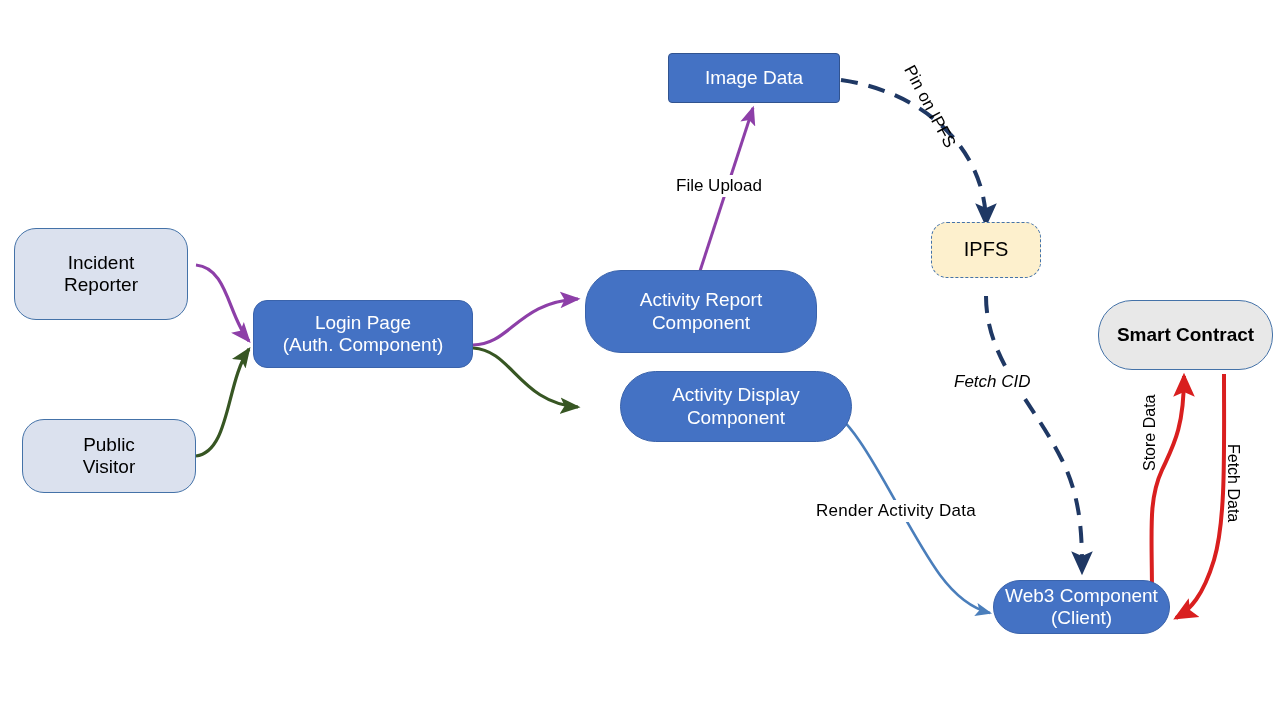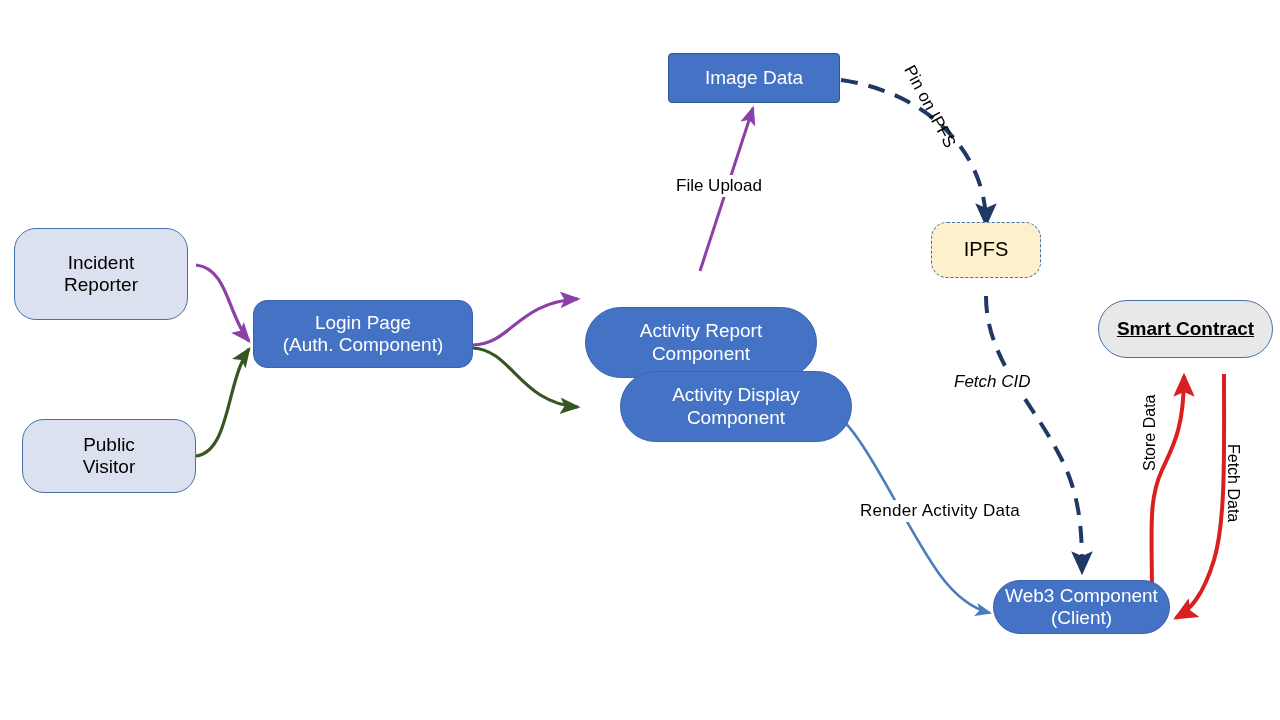--- a/index.html
+++ b/index.html
@@ -99,21 +99,21 @@
   .elabel.rot-up {
     transform: rotate(-90deg);
     transform-origin: left top;
     background: transparent;
   }
   .elabel.rot-down {
     transform: rotate(90deg);
     transform-origin: left top;
     background: transparent;
   }
-  .elabel.wide-sp { letter-spacing: 0.3px; margin-left: 44px; }
+  .elabel.wide-sp { letter-spacing: 0.3px; }
 </style>
 </head>
 <body>
 
 <div id="canvas">
 
   <svg id="wires" viewBox="0 0 1280 720" xmlns="http://www.w3.org/2000/svg">
     <defs>
       <marker id="ah-purple" markerWidth="7" markerHeight="7" refX="5.6" refY="3" orient="auto">
         <path d="M0,0.4 L6.4,3 L0,5.6 L1.4,3 Z" fill="#8d3fa8"></path>
@@ -164,39 +164,39 @@
   <div class="node actor" style="left:22px; top:419px; width:174px; height:74px;">
     <span class="node-text">Public
 Visitor</span>
   </div>
 
   <div class="node proc r-soft" style="left:253px; top:300px; width:220px; height:68px;">
     <span class="node-text">Login Page
 (Auth. Component)</span>
   </div>
 
-  <div class="node proc r-pill" style="left:585px; top:270px; width:232px; height:71px;margin-top:37px;">
+  <div class="node proc r-pill" style="left:585px; top:270px; width:232px; height:83px;">
     <span class="node-text">Activity Report
 Component</span>
   </div>
 
   <div class="node proc r-pill" style="left:620px; top:371px; width:232px; height:71px;">
     <span class="node-text">Activity Display
 Component</span>
   </div>
 
   <div class="node proc sharp" style="left:668px; top:53px; width:172px; height:50px;">
     <span class="node-text">Image Data</span>
   </div>
 
   <div class="node storage" style="left:931px; top:222px; width:110px; height:56px;">
     <span class="node-text">IPFS</span>
   </div>
 
-  <div class="node contract" style="left:1098px; top:300px; width:175px; height:58px;text-decoration:underline;">
+  <div class="node contract" style="left:1098px; top:300px; width:175px; height:70px;">
     <span class="node-text">Smart  Contract</span>
   </div>
 
   <div class="node proc r-pill" style="left:993px; top:580px; width:177px; height:54px;">
     <span class="node-text">Web3 Component
 (Client)</span>
   </div>
 
   <div class="elabel" style="left:672px; top:175px;">File Upload</div>
 

